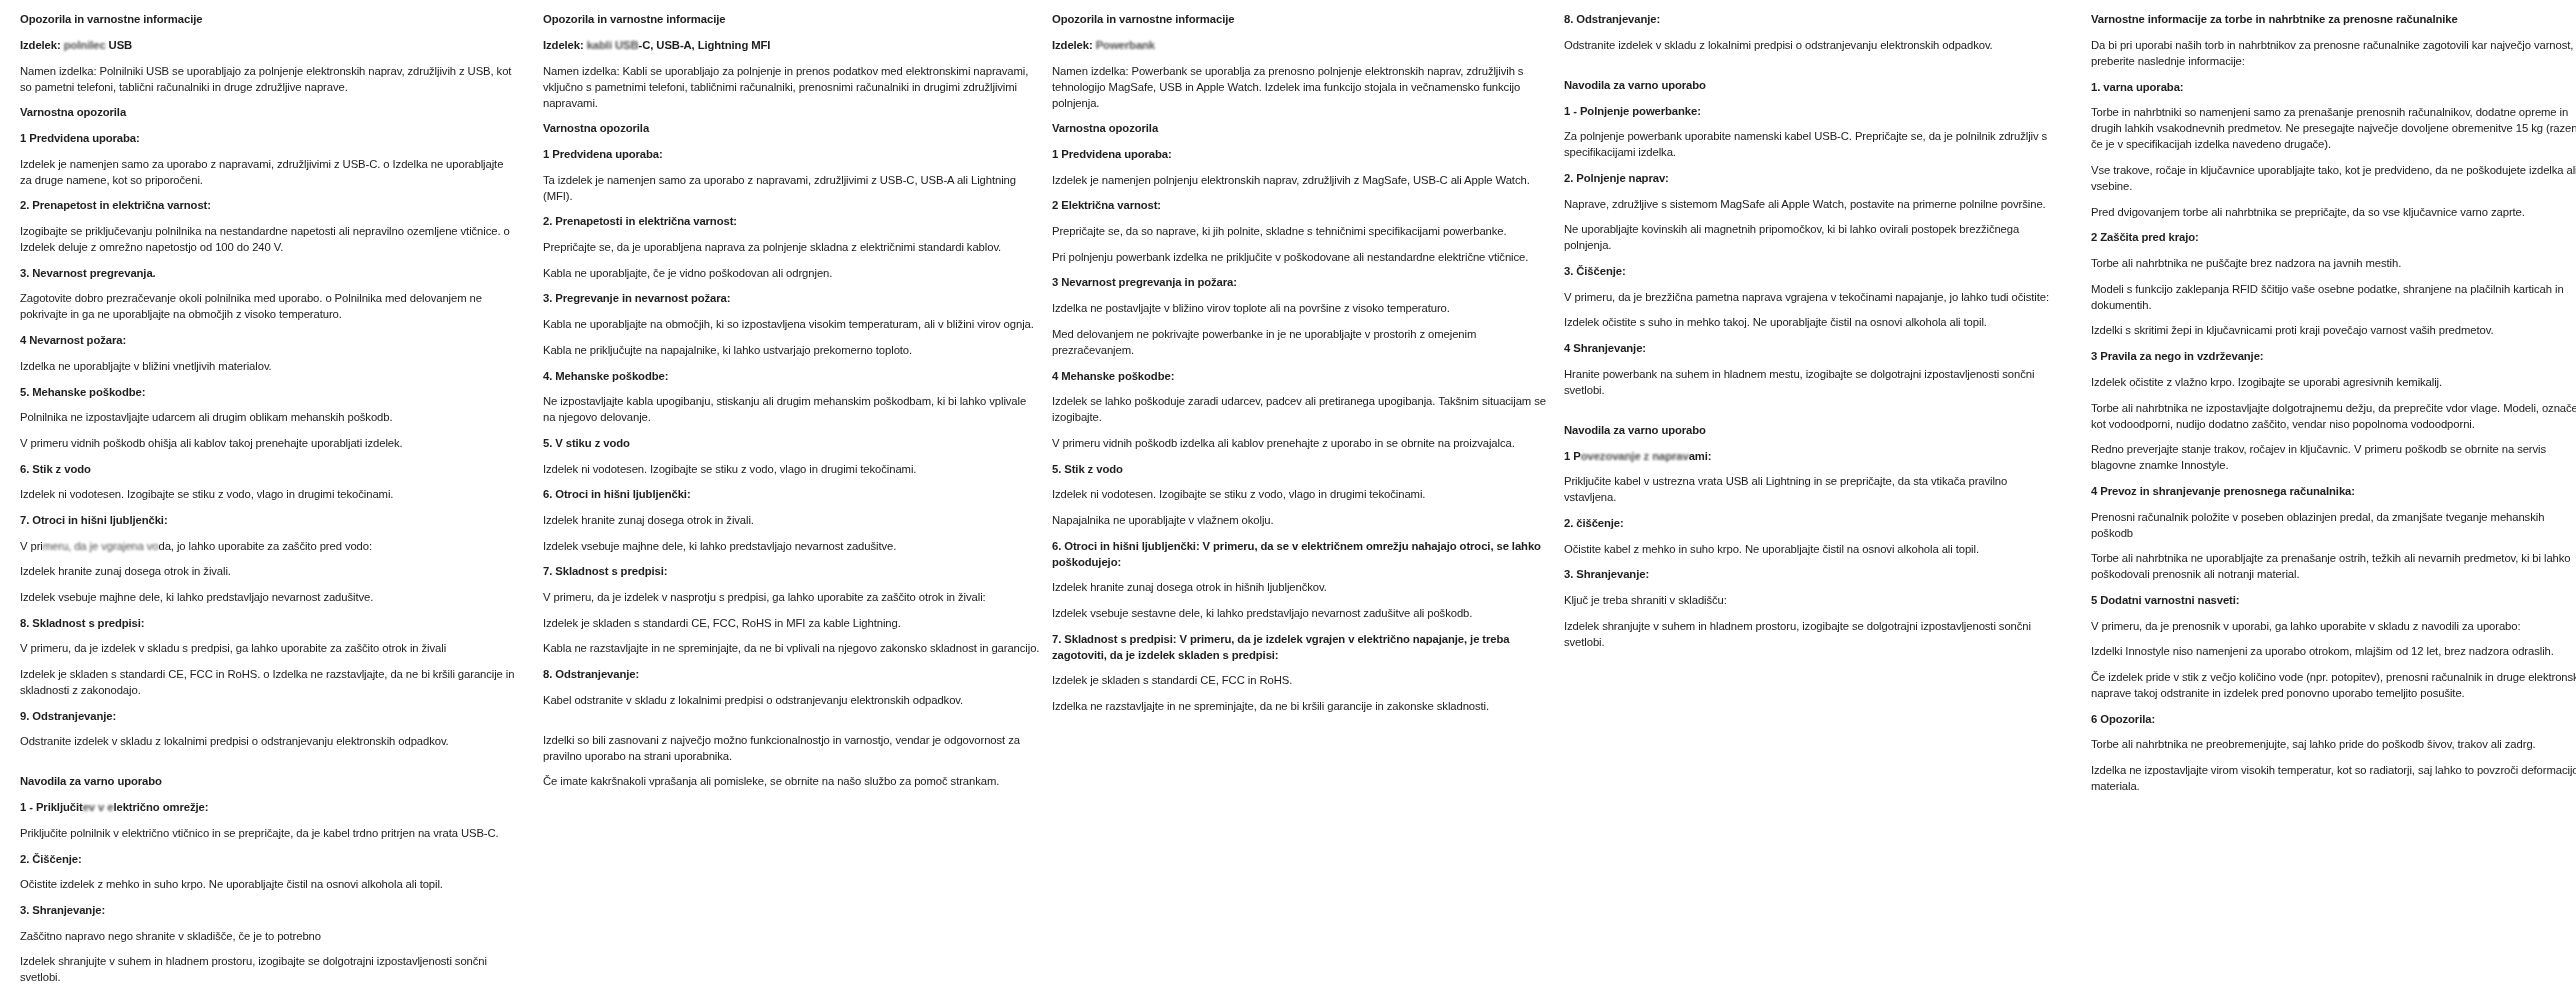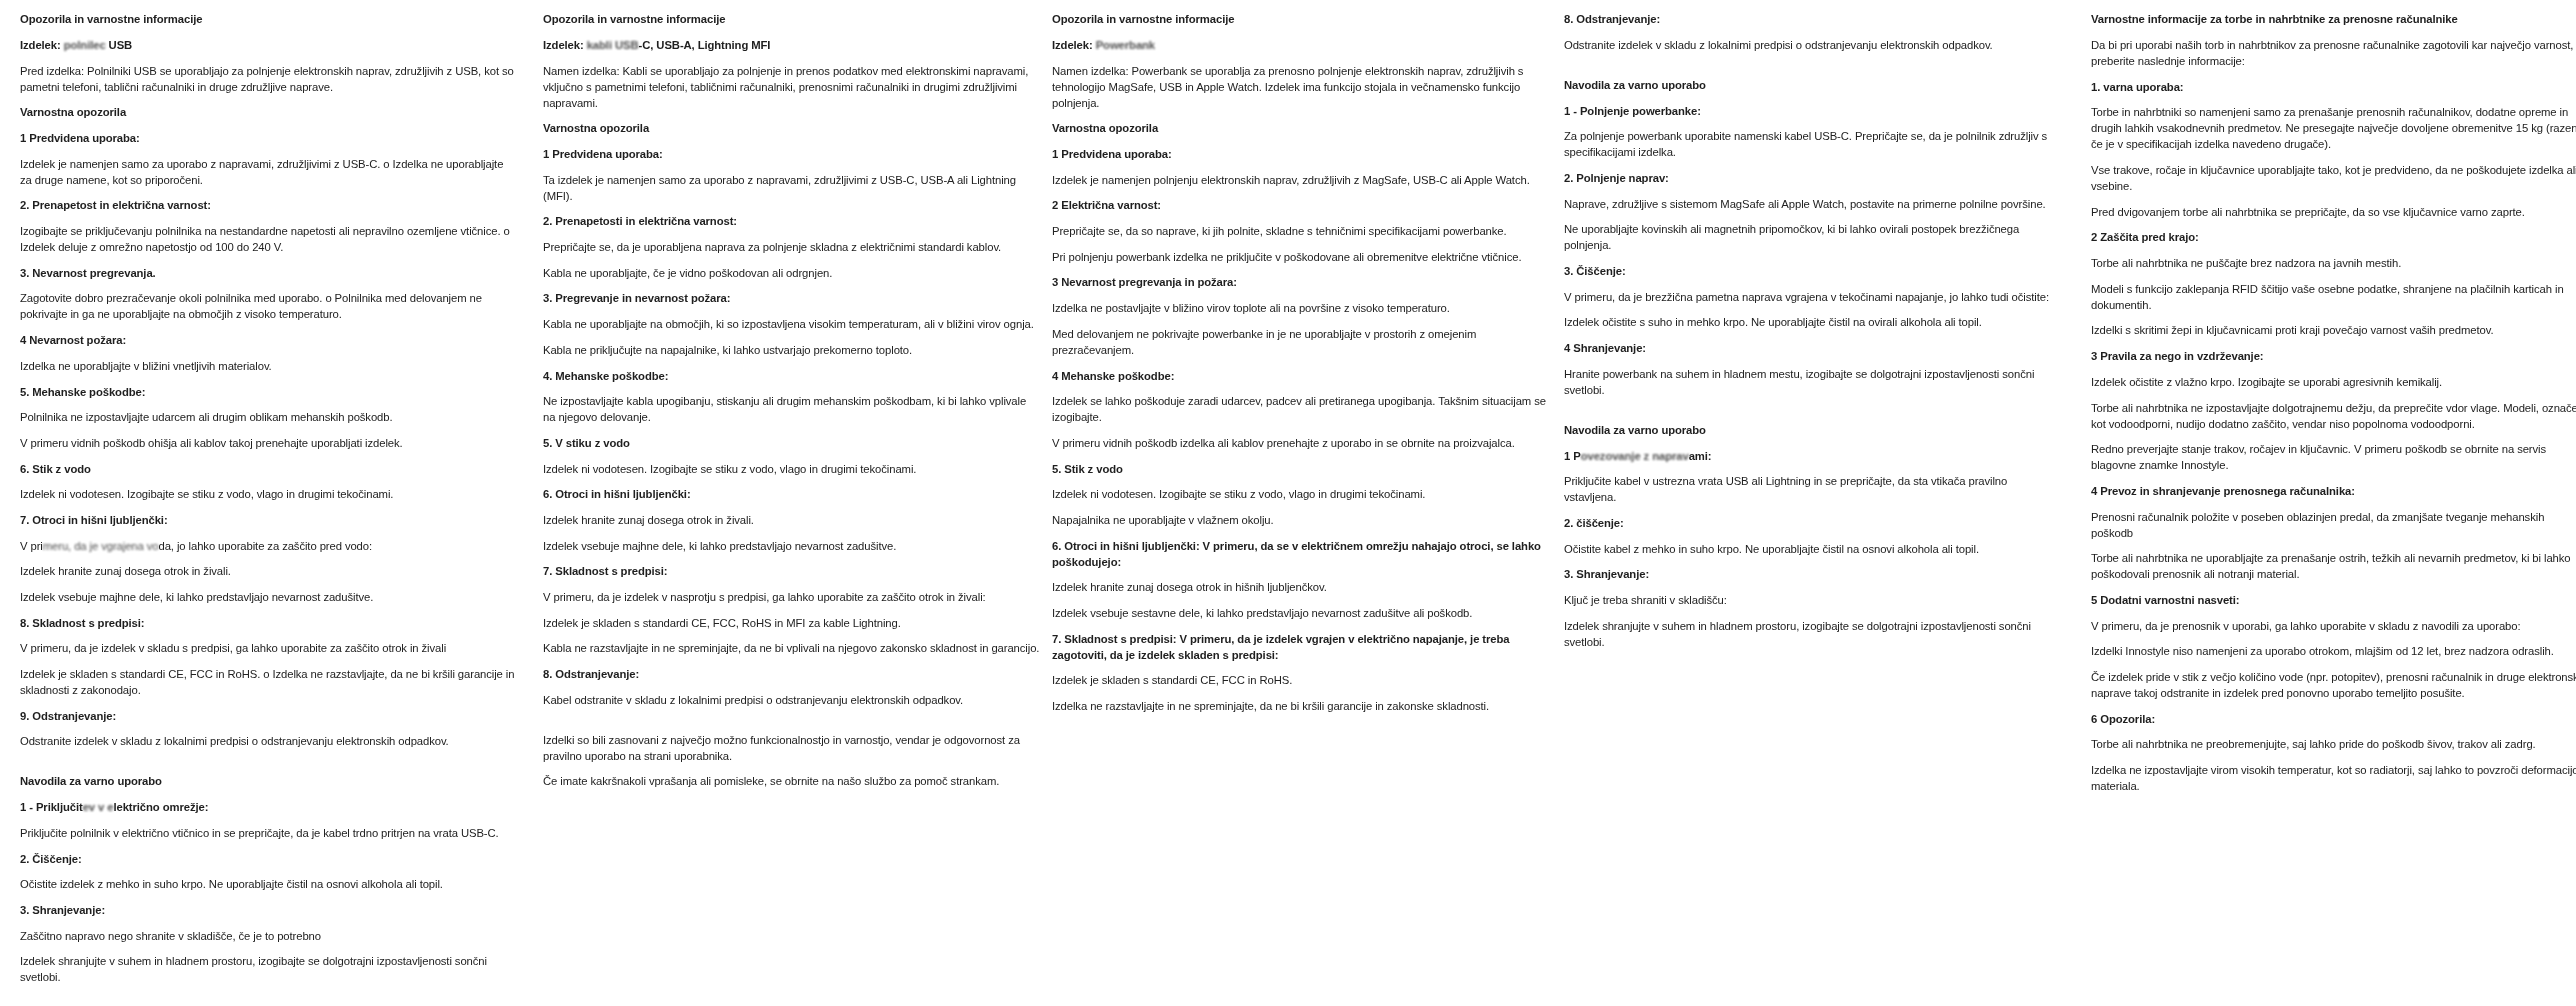--- a/index.html
+++ b/index.html
@@ -45,21 +45,21 @@
     opacity: 0.8;
   }
 </style>
 </head>
 <body>
 
 <div class="page">
   <section class="col c0">
       <h3 class="blk h">Opozorila in varnostne informacije</h3>
       <h3 class="blk h"><span>Izdelek: </span><span class="blur-seg">polnilec</span><span> USB</span></h3>
-      <p class="blk p">Pred izdelka: Polnilniki USB se uporabljajo za polnjenje elektronskih naprav, združljivih z USB, kot so pametni telefoni, tablični računalniki in druge združljive naprave.</p>
+      <p class="blk p">Namen izdelka: Polnilniki USB se uporabljajo za polnjenje elektronskih naprav, združljivih z USB, kot so pametni telefoni, tablični računalniki in druge združljive naprave.</p>
       <h3 class="blk h">Varnostna opozorila</h3>
       <h3 class="blk h">1 Predvidena uporaba:</h3>
       <p class="blk p">Izdelek je namenjen samo za uporabo z napravami, združljivimi z USB-C. o Izdelka ne uporabljajte za druge namene, kot so priporočeni.</p>
       <h3 class="blk h">2. Prenapetost in električna varnost:</h3>
       <p class="blk p">Izogibajte se priključevanju polnilnika na nestandardne napetosti ali nepravilno ozemljene vtičnice. o Izdelek deluje z omrežno napetostjo od 100 do 240 V.</p>
       <h3 class="blk h">3. Nevarnost pregrevanja.</h3>
       <p class="blk p">Zagotovite dobro prezračevanje okoli polnilnika med uporabo. o Polnilnika med delovanjem ne pokrivajte in ga ne uporabljajte na območjih z visoko temperaturo.</p>
       <h3 class="blk h">4 Nevarnost požara:</h3>
       <p class="blk p">Izdelka ne uporabljajte v bližini vnetljivih materialov.</p>
       <h3 class="blk h">5. Mehanske poškodbe:</h3>
@@ -116,21 +116,21 @@
     </section>
   <section class="col c2">
       <h3 class="blk h">Opozorila in varnostne informacije</h3>
       <h3 class="blk h"><span>Izdelek: </span><span class="blur-seg">Powerbank</span></h3>
       <p class="blk p">Namen izdelka: Powerbank se uporablja za prenosno polnjenje elektronskih naprav, združljivih s tehnologijo MagSafe, USB in Apple Watch. Izdelek ima funkcijo stojala in večnamensko funkcijo polnjenja.</p>
       <h3 class="blk h">Varnostna opozorila</h3>
       <h3 class="blk h">1 Predvidena uporaba:</h3>
       <p class="blk p">Izdelek je namenjen polnjenju elektronskih naprav, združljivih z MagSafe, USB-C ali Apple Watch.</p>
       <h3 class="blk h">2 Električna varnost:</h3>
       <p class="blk p">Prepričajte se, da so naprave, ki jih polnite, skladne s tehničnimi specifikacijami powerbanke.</p>
-      <p class="blk p">Pri polnjenju powerbank izdelka ne priključite v poškodovane ali obremenitve električne vtičnice.</p>
+      <p class="blk p">Pri polnjenju powerbank izdelka ne priključite v poškodovane ali nestandardne električne vtičnice.</p>
       <h3 class="blk h">3 Nevarnost pregrevanja in požara:</h3>
       <p class="blk p">Izdelka ne postavljajte v bližino virov toplote ali na površine z visoko temperaturo.</p>
       <p class="blk p">Med delovanjem ne pokrivajte powerbanke in je ne uporabljajte v prostorih z omejenim prezračevanjem.</p>
       <h3 class="blk h">4 Mehanske poškodbe:</h3>
       <p class="blk p">Izdelek se lahko poškoduje zaradi udarcev, padcev ali pretiranega upogibanja. Takšnim situacijam se izogibajte.</p>
       <p class="blk p">V primeru vidnih poškodb izdelka ali kablov prenehajte z uporabo in se obrnite na proizvajalca.</p>
       <h3 class="blk h">5. Stik z vodo</h3>
       <p class="blk p">Izdelek ni vodotesen. Izogibajte se stiku z vodo, vlago in drugimi tekočinami.</p>
       <p class="blk p">Napajalnika ne uporabljajte v vlažnem okolju.</p>
       <h3 class="blk h">6. Otroci in hišni ljubljenčki: V primeru, da se v električnem omrežju nahajajo otroci, se lahko poškodujejo:</h3>
@@ -144,21 +144,21 @@
       <h3 class="blk h">8. Odstranjevanje:</h3>
       <p class="blk p">Odstranite izdelek v skladu z lokalnimi predpisi o odstranjevanju elektronskih odpadkov.</p>
       <h3 class="blk h gap">Navodila za varno uporabo</h3>
       <h3 class="blk h">1 - Polnjenje powerbanke:</h3>
       <p class="blk p">Za polnjenje powerbank uporabite namenski kabel USB-C. Prepričajte se, da je polnilnik združljiv s specifikacijami izdelka.</p>
       <h3 class="blk h">2. Polnjenje naprav:</h3>
       <p class="blk p">Naprave, združljive s sistemom MagSafe ali Apple Watch, postavite na primerne polnilne površine.</p>
       <p class="blk p">Ne uporabljajte kovinskih ali magnetnih pripomočkov, ki bi lahko ovirali postopek brezžičnega polnjenja.</p>
       <h3 class="blk h">3. Čiščenje:</h3>
       <p class="blk p">V primeru, da je brezžična pametna naprava vgrajena v tekočinami napajanje, jo lahko tudi očistite:</p>
-      <p class="blk p">Izdelek očistite s suho in mehko krpo. Ne uporabljajte čistil na ovirali alkohola ali topil.</p>
+      <p class="blk p">Izdelek očistite s suho in mehko takoj. Ne uporabljajte čistil na osnovi alkohola ali topil.</p>
       <h3 class="blk h">4 Shranjevanje:</h3>
       <p class="blk p">Hranite powerbank na suhem in hladnem mestu, izogibajte se dolgotrajni izpostavljenosti sončni svetlobi.</p>
       <h3 class="blk h gap">Navodila za varno uporabo</h3>
       <h3 class="blk h"><span>1 P</span><span class="blur-seg">ovezovanje z naprav</span><span>ami:</span></h3>
       <p class="blk p">Priključite kabel v ustrezna vrata USB ali Lightning in se prepričajte, da sta vtikača pravilno vstavljena.</p>
       <h3 class="blk h">2. čiščenje:</h3>
       <p class="blk p">Očistite kabel z mehko in suho krpo. Ne uporabljajte čistil na osnovi alkohola ali topil.</p>
       <h3 class="blk h">3. Shranjevanje:</h3>
       <p class="blk p">Ključ je treba shraniti v skladišču:</p>
       <p class="blk p">Izdelek shranjujte v suhem in hladnem prostoru, izogibajte se dolgotrajni izpostavljenosti sončni svetlobi.</p>

